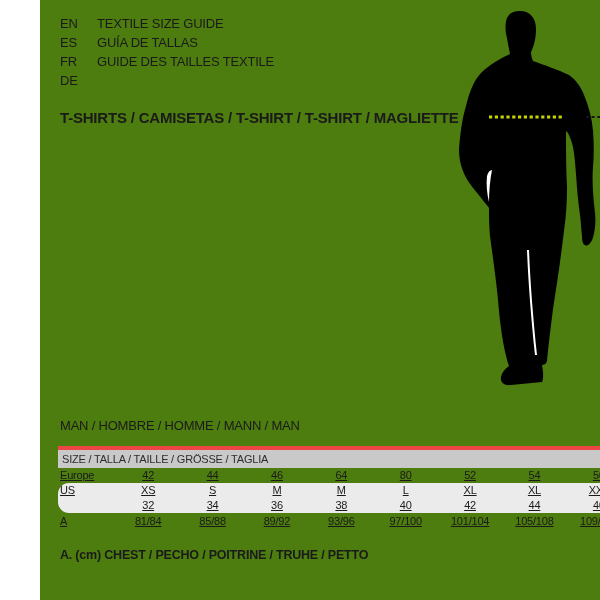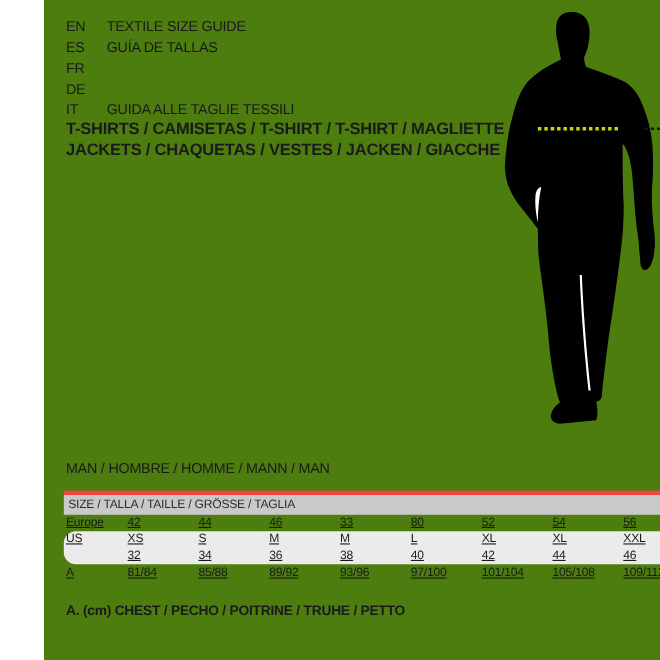--- a/index.html
+++ b/index.html
@@ -24,53 +24,49 @@
   
   .man-heading{position:absolute;left:20px;top:417px;margin:0;font-size:13px;font-weight:400;line-height:17px;white-space:nowrap;}
   
   .size-table{position:absolute;left:18px;top:446px;width:573px;border-top:4px solid #ef4444;font-size:11px;}
   .st-header{background:#c9c9c9;height:18px;line-height:18px;padding-left:4px;color:#2d2d2d;}
   .st-grid{display:grid;grid-template-columns:58px repeat(8,1fr);text-decoration:underline;}
   .st-row{height:15px;line-height:15px;}
   .st-row-a{height:16px;line-height:16px;}
   .st-band{background:#ebebeb;border-radius:11px;}
   .st-label{text-align:left;padding-left:2px;}
-  .st-cell{text-align:left;}
+  .st-cell{text-align:center;}
   
   .footnote{position:absolute;left:20px;top:547px;font-size:12.5px;font-weight:700;line-height:17px;white-space:nowrap;}
 </style>
 </head>
 <body>
 
 <div class="page">
 
   <section class="lang-block">
     <div class="lang-row">
       <span class="lang-code">EN</span>
       <span class="lang-title">TEXTILE SIZE GUIDE</span>
     </div>
     <div class="lang-row">
       <span class="lang-code">ES</span>
       <span class="lang-title">GUÍA DE TALLAS</span>
     </div>
     <div class="lang-row">
       <span class="lang-code">FR</span>
+      <span class="lang-title">GUIDE DES TAILLES TEXTILE</span>
     </div>
     <div class="lang-row">
       <span class="lang-code">DE</span>
-    </div>
-    <div class="lang-row">
-      <span class="lang-code">IT</span>
-      <span class="lang-title">GUIDA ALLE TAGLIE TESSILI</span>
     </div>
   </section>
 
   <section class="category-block">
     <div class="category-line">T-SHIRTS / CAMISETAS / T-SHIRT / T-SHIRT / MAGLIETTE</div>
-    <div class="category-line">JACKETS / CHAQUETAS / VESTES / JACKEN / GIACCHE</div>
   </section>
 
   <div class="figure">
     <svg width="170" height="395" viewBox="0 0 170 395">
       <path fill="#000000" d="
         M 77 8
         C 87 8 93 15 93 26
         C 93 35 91 43 88 49
         C 88 53 89 56 90 58
         C 101 62 116 67 126 72
@@ -117,21 +113,21 @@
   <h2 class="man-heading">MAN / HOMBRE / HOMME / MANN / MAN</h2>
 
   <div class="size-table">
     <div class="st-header">SIZE / TALLA / TAILLE / GRÖSSE / TAGLIA</div>
 
     <div class="st-grid st-row">
       <span class="st-label">Europe</span>
       <span class="st-cell">42</span>
       <span class="st-cell">44</span>
       <span class="st-cell">46</span>
-      <span class="st-cell">33</span>
+      <span class="st-cell">64</span>
       <span class="st-cell">80</span>
       <span class="st-cell">52</span>
       <span class="st-cell">54</span>
       <span class="st-cell">56</span>
     </div>
 
     <div class="st-band">
       <div class="st-grid st-row">
         <span class="st-label">US</span>
         <span class="st-cell">XS</span>

